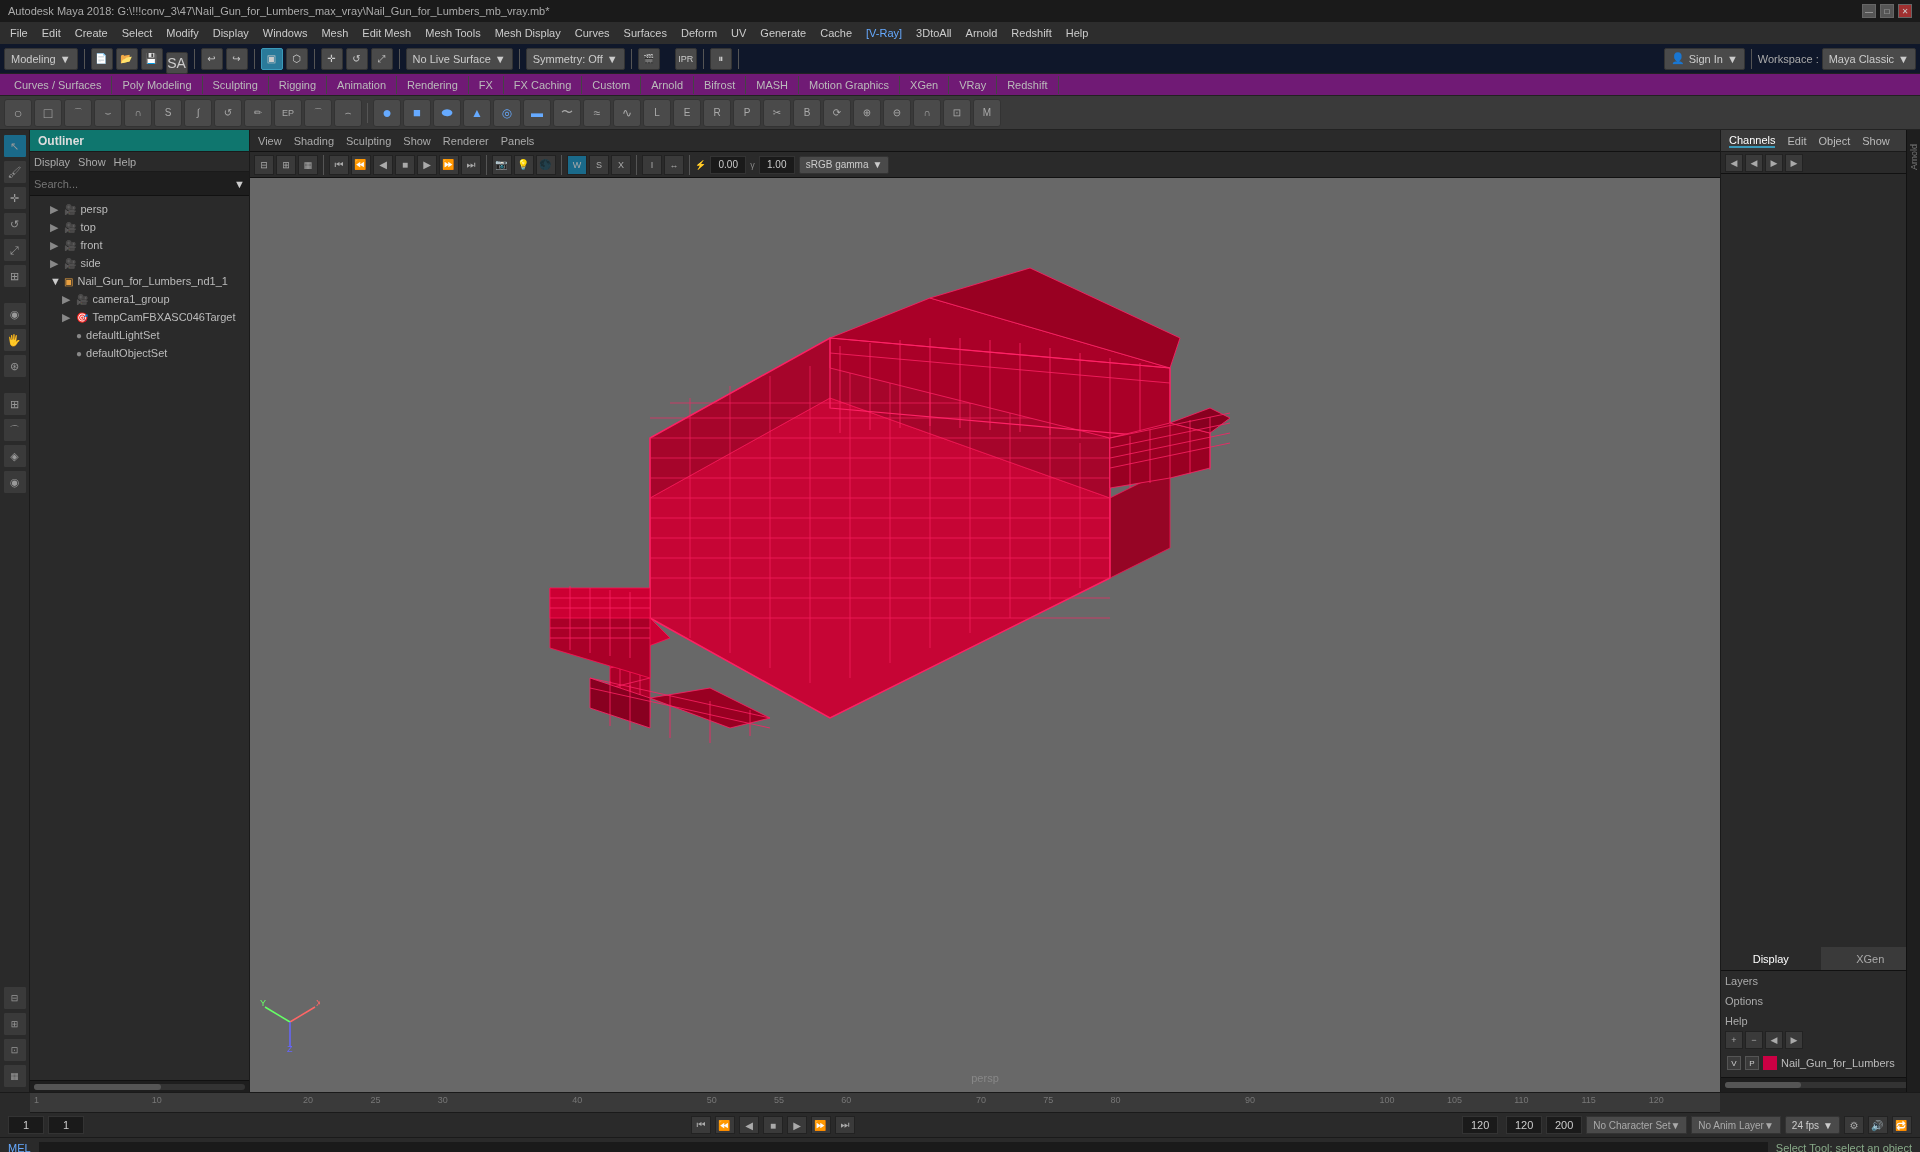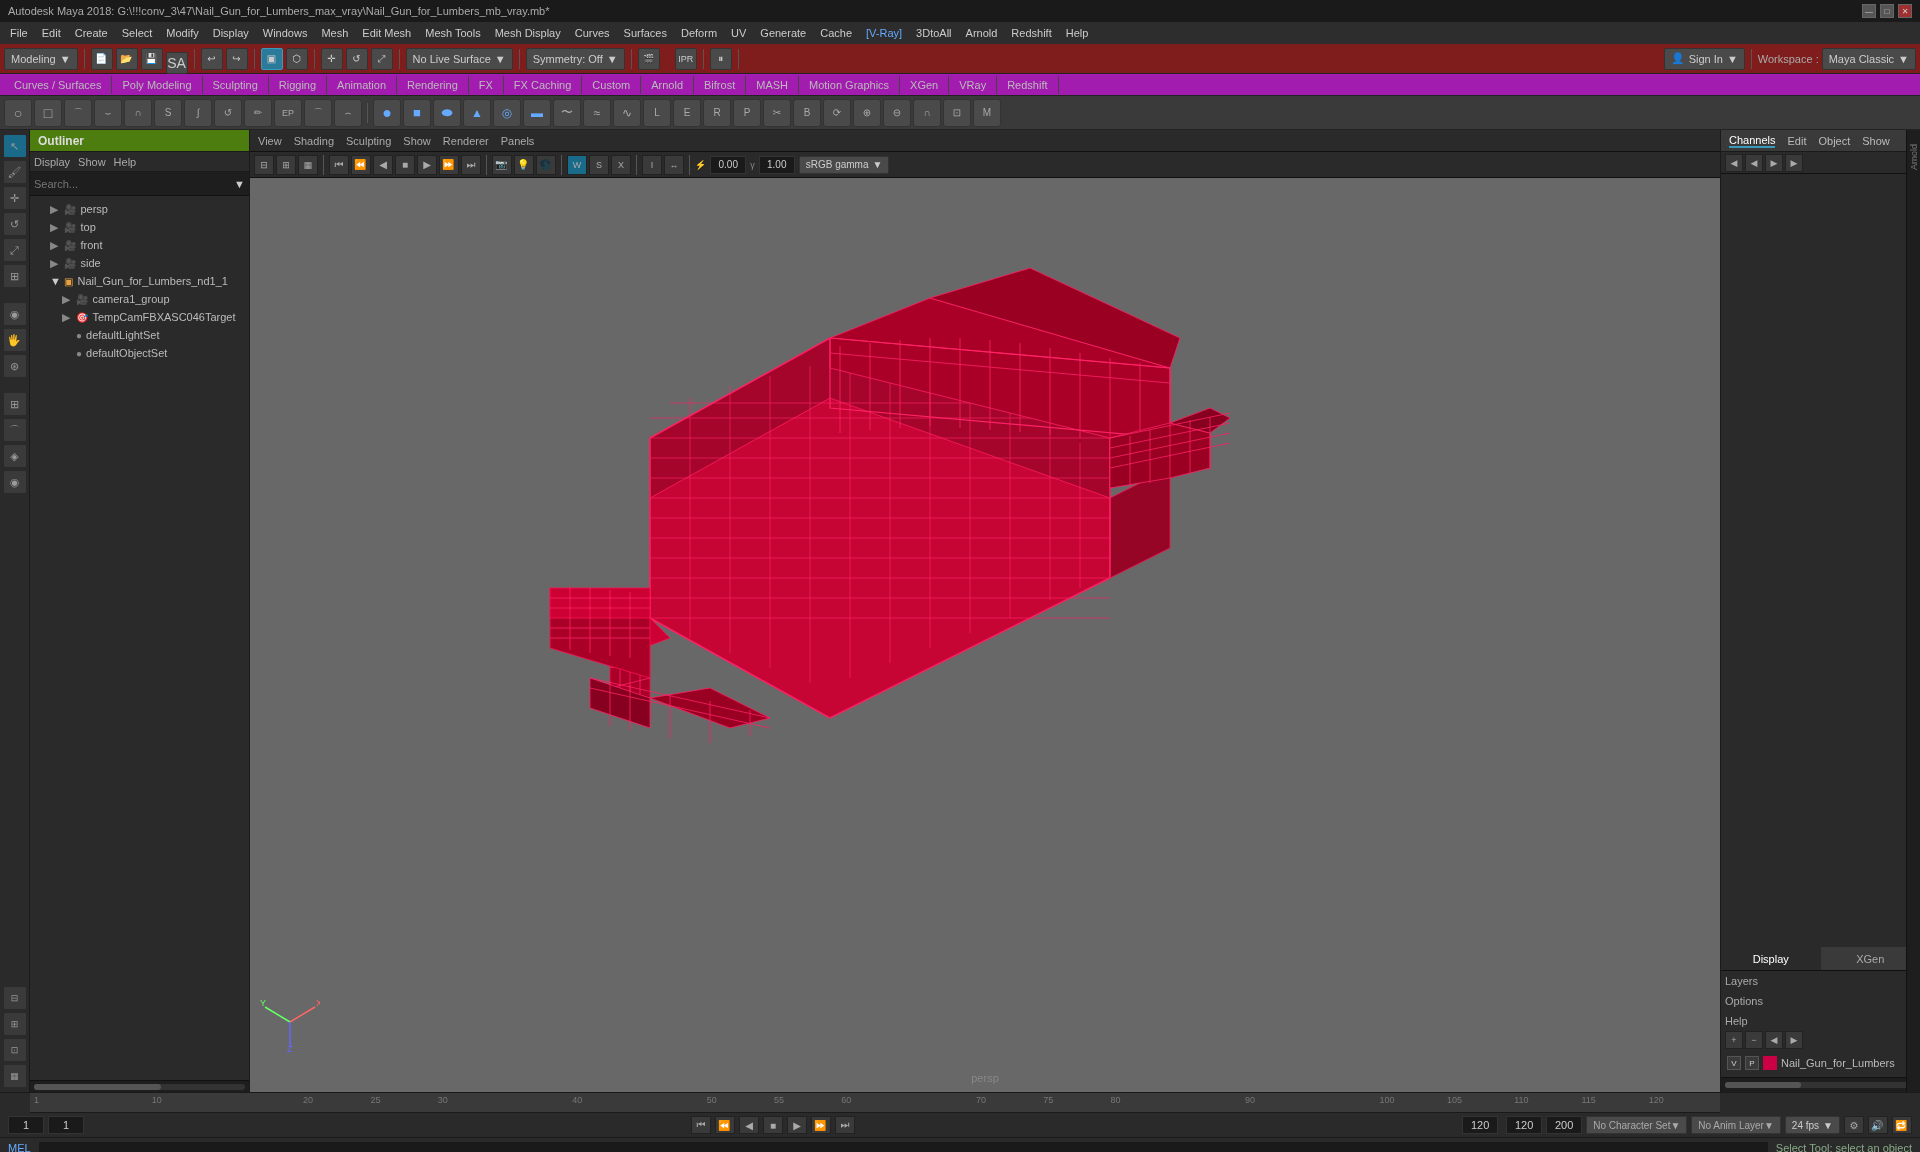--- a/index.html
+++ b/index.html
@@ -68,21 +68,21 @@
       color: #ccc;
       font-size: 11px;
       cursor: pointer;
       white-space: nowrap;
     }
 
     
     #toolbar1 {
       width: 100%;
       height: 30px;
-      background: #7f1d1d;
+      background: #0f172a;
       display: flex;
       align-items: center;
       padding: 0 4px;
       position: absolute;
       top: 44px;
       left: 0;
       gap: 3px;
       z-index: 100;
       border-bottom: 1px solid #222;
     }
@@ -117,21 +117,21 @@
       display: flex;
       align-items: center;
       gap: 4px;
       cursor: pointer;
     }
 
     
     #toolbar2 {
       width: 100%;
       height: 22px;
-      background: #a21caf;
+      background: #701a75;
       display: flex;
       align-items: center;
       padding: 0 4px;
       position: absolute;
       top: 74px;
       left: 0;
       gap: 0;
       z-index: 100;
       border-bottom: 1px solid #222;
     }
@@ -211,21 +211,21 @@
       left: 30px;
       bottom: 60px;
       background: #2a2a2a;
       border-right: 1px solid #1a1a1a;
       z-index: 40;
       display: flex;
       flex-direction: column;
     }
     #outliner-header {
       height: 22px;
-      background: #4d7c0f;
+      background: #0f766e;
       display: flex;
       align-items: center;
       padding: 0 8px;
       font-size: 12px;
       font-weight: bold;
       color: #ddd;
       border-bottom: 1px solid #1a1a1a;
     }
     #outliner-menubar {
       height: 20px;

